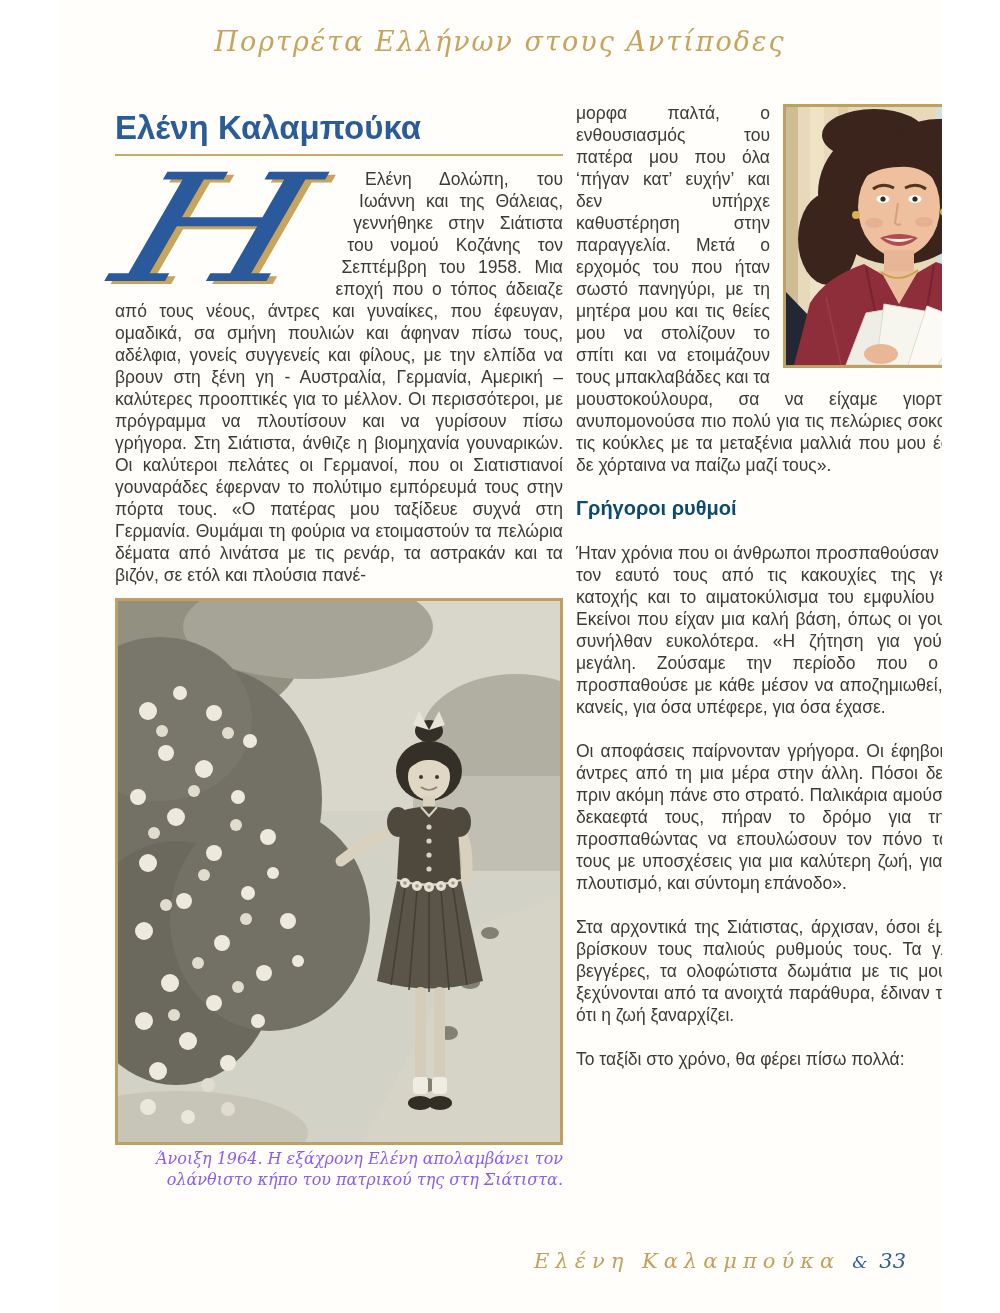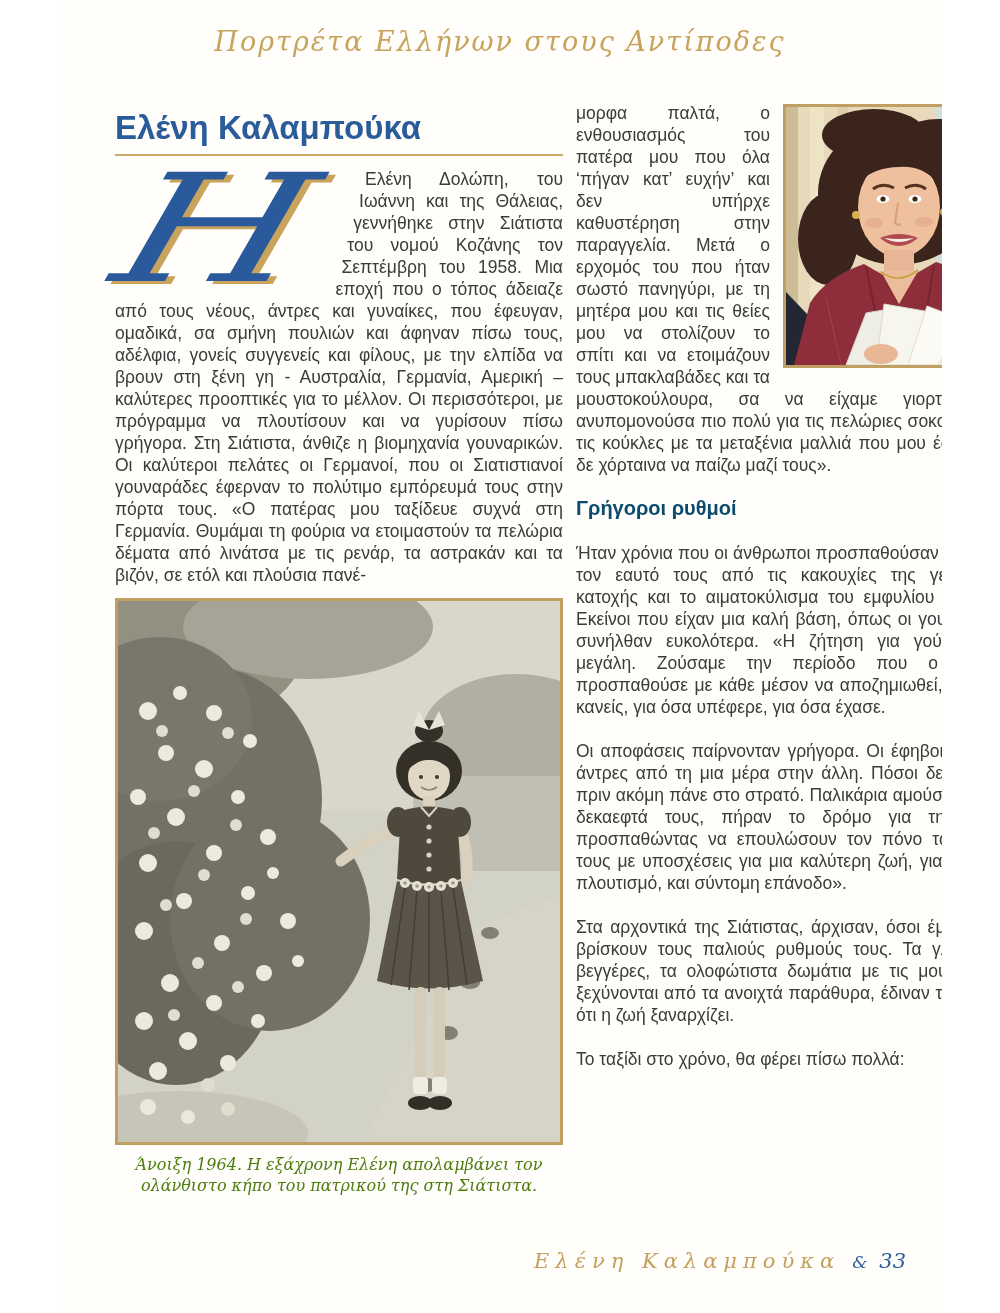--- a/index.html
+++ b/index.html
@@ -36,22 +36,22 @@
     font:italic 400 150px/118px "DejaVu Serif",serif;color:#2a5a9b;
     transform:scaleX(1.42) skewX(-12deg);transform-origin:left top;
     margin:2px 0 0 26px;
     text-shadow:5px 3px 0 #c9a45c;
   }
   
   .photo-frame{border:3px solid #bf9f62;background:#eee;line-height:0;}
   .garden-figure{margin:12px 0 0 0;}
   .portrait-frame{float:right;margin:2px 0 10px 13px;}
   .caption{
-    display:block;margin-top:9px;
-    font:italic 16px/21px "DejaVu Serif",serif;color:#4d7c0f;text-align:center;
+    display:block;margin-top:3px;
+    font:italic 16px/21px "DejaVu Serif",serif;color:#8b5cf6;text-align:right;
   }
   
   h2.section{
     margin:20px 0 22px 0;font:700 20px/1.2 "Liberation Sans",sans-serif;color:#0c4a6e;
   }
   
   .footer{
     position:absolute;top:1251px;right:36px;
     display:flex;align-items:baseline;gap:12px;
   }

